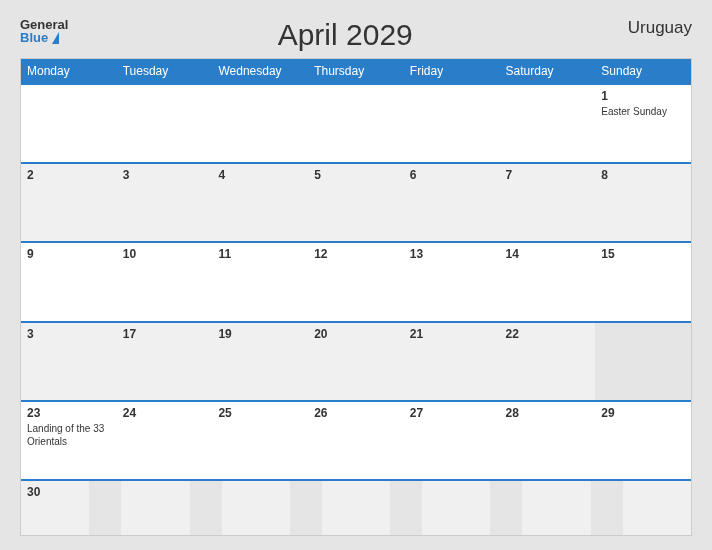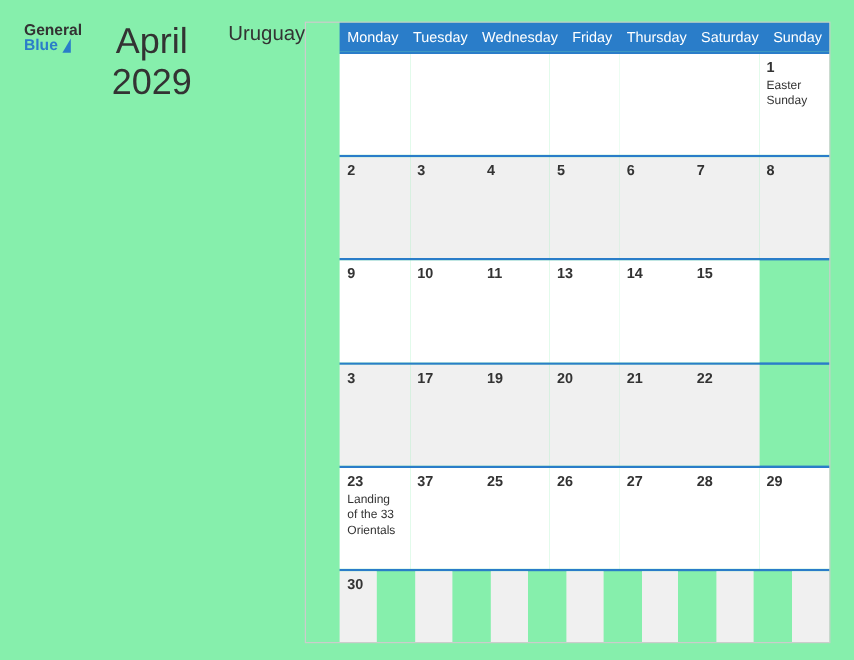--- a/index.html
+++ b/index.html
@@ -6,24 +6,24 @@
     body {
       font-family: Arial, sans-serif;
       background: #fff;
       width: 712px;
       height: 550px;
       overflow: hidden;
     }
     .page {
       width: 712px;
       height: 550px;
-      background: #86efac;
+      background: #e5e5e5;
       padding: 18px 20px 14px 20px;
       display: flex;
-      flex-direction: row;
+      flex-direction: column;
     }
     .header {
       display: flex;
       align-items: flex-start;
       justify-content: space-between;
       margin-bottom: 6px;
     }
     .logo {
       display: flex;
       flex-direction: column;
@@ -65,21 +65,20 @@
       font-size: 17px;
       color: #333;
       text-align: right;
       min-width: 70px;
     }
     .calendar {
       flex: 1;
       display: flex;
       flex-direction: column;
       border: 1px solid #ccc;
-      padding-left: 28px;
     }
     .cal-header-row {
       display: grid;
       grid-template-columns: repeat(7, 1fr);
       background: #2a7dc9;
     }
     .cal-header-cell {
       color: #fff;
       font-size: 12px;
       padding: 5px 6px;
@@ -157,22 +156,22 @@
     </div>
     <div class="calendar-title">April 2029</div>
     <div class="country">Uruguay</div>
   </div>
 
   <div class="calendar">
     <div class="cal-header-row">
       <div class="cal-header-cell">Monday</div>
       <div class="cal-header-cell">Tuesday</div>
       <div class="cal-header-cell">Wednesday</div>
+      <div class="cal-header-cell">Thursday</div>
       <div class="cal-header-cell">Friday</div>
-      <div class="cal-header-cell">Thursday</div>
       <div class="cal-header-cell">Saturday</div>
       <div class="cal-header-cell">Sunday</div>
     </div>
     <div class="cal-body" id="cal-body">
     <div class="cal-week white">
           <div class="cal-cell empty"></div>
           <div class="cal-cell empty"></div>
           <div class="cal-cell empty"></div>
           <div class="cal-cell empty"></div>
           <div class="cal-cell empty"></div>
@@ -209,20 +208,23 @@
           <div class="cal-cell">
             <span class="cell-date">9</span>
           </div>
           <div class="cal-cell">
             <span class="cell-date">10</span>
           </div>
           <div class="cal-cell">
             <span class="cell-date">11</span>
           </div>
           <div class="cal-cell">
+            <span class="cell-date">12</span>
+          </div>
+          <div class="cal-cell">
             <span class="cell-date">13</span>
           </div>
           <div class="cal-cell">
             <span class="cell-date">14</span>
           </div>
           <div class="cal-cell">
             <span class="cell-date">15</span>
           </div>
         </div>
         <div class="cal-week shaded">
@@ -244,21 +246,21 @@
           <div class="cal-cell">
             <span class="cell-date">22</span>
           </div>
         </div>
         <div class="cal-week white">
           <div class="cal-cell">
             <span class="cell-date">23</span>
             <span class="cell-event">Landing of the 33 Orientals</span>
           </div>
           <div class="cal-cell">
-            <span class="cell-date">37</span>
+            <span class="cell-date">24</span>
           </div>
           <div class="cal-cell">
             <span class="cell-date">25</span>
           </div>
           <div class="cal-cell">
             <span class="cell-date">26</span>
           </div>
           <div class="cal-cell">
             <span class="cell-date">27</span>
           </div>

